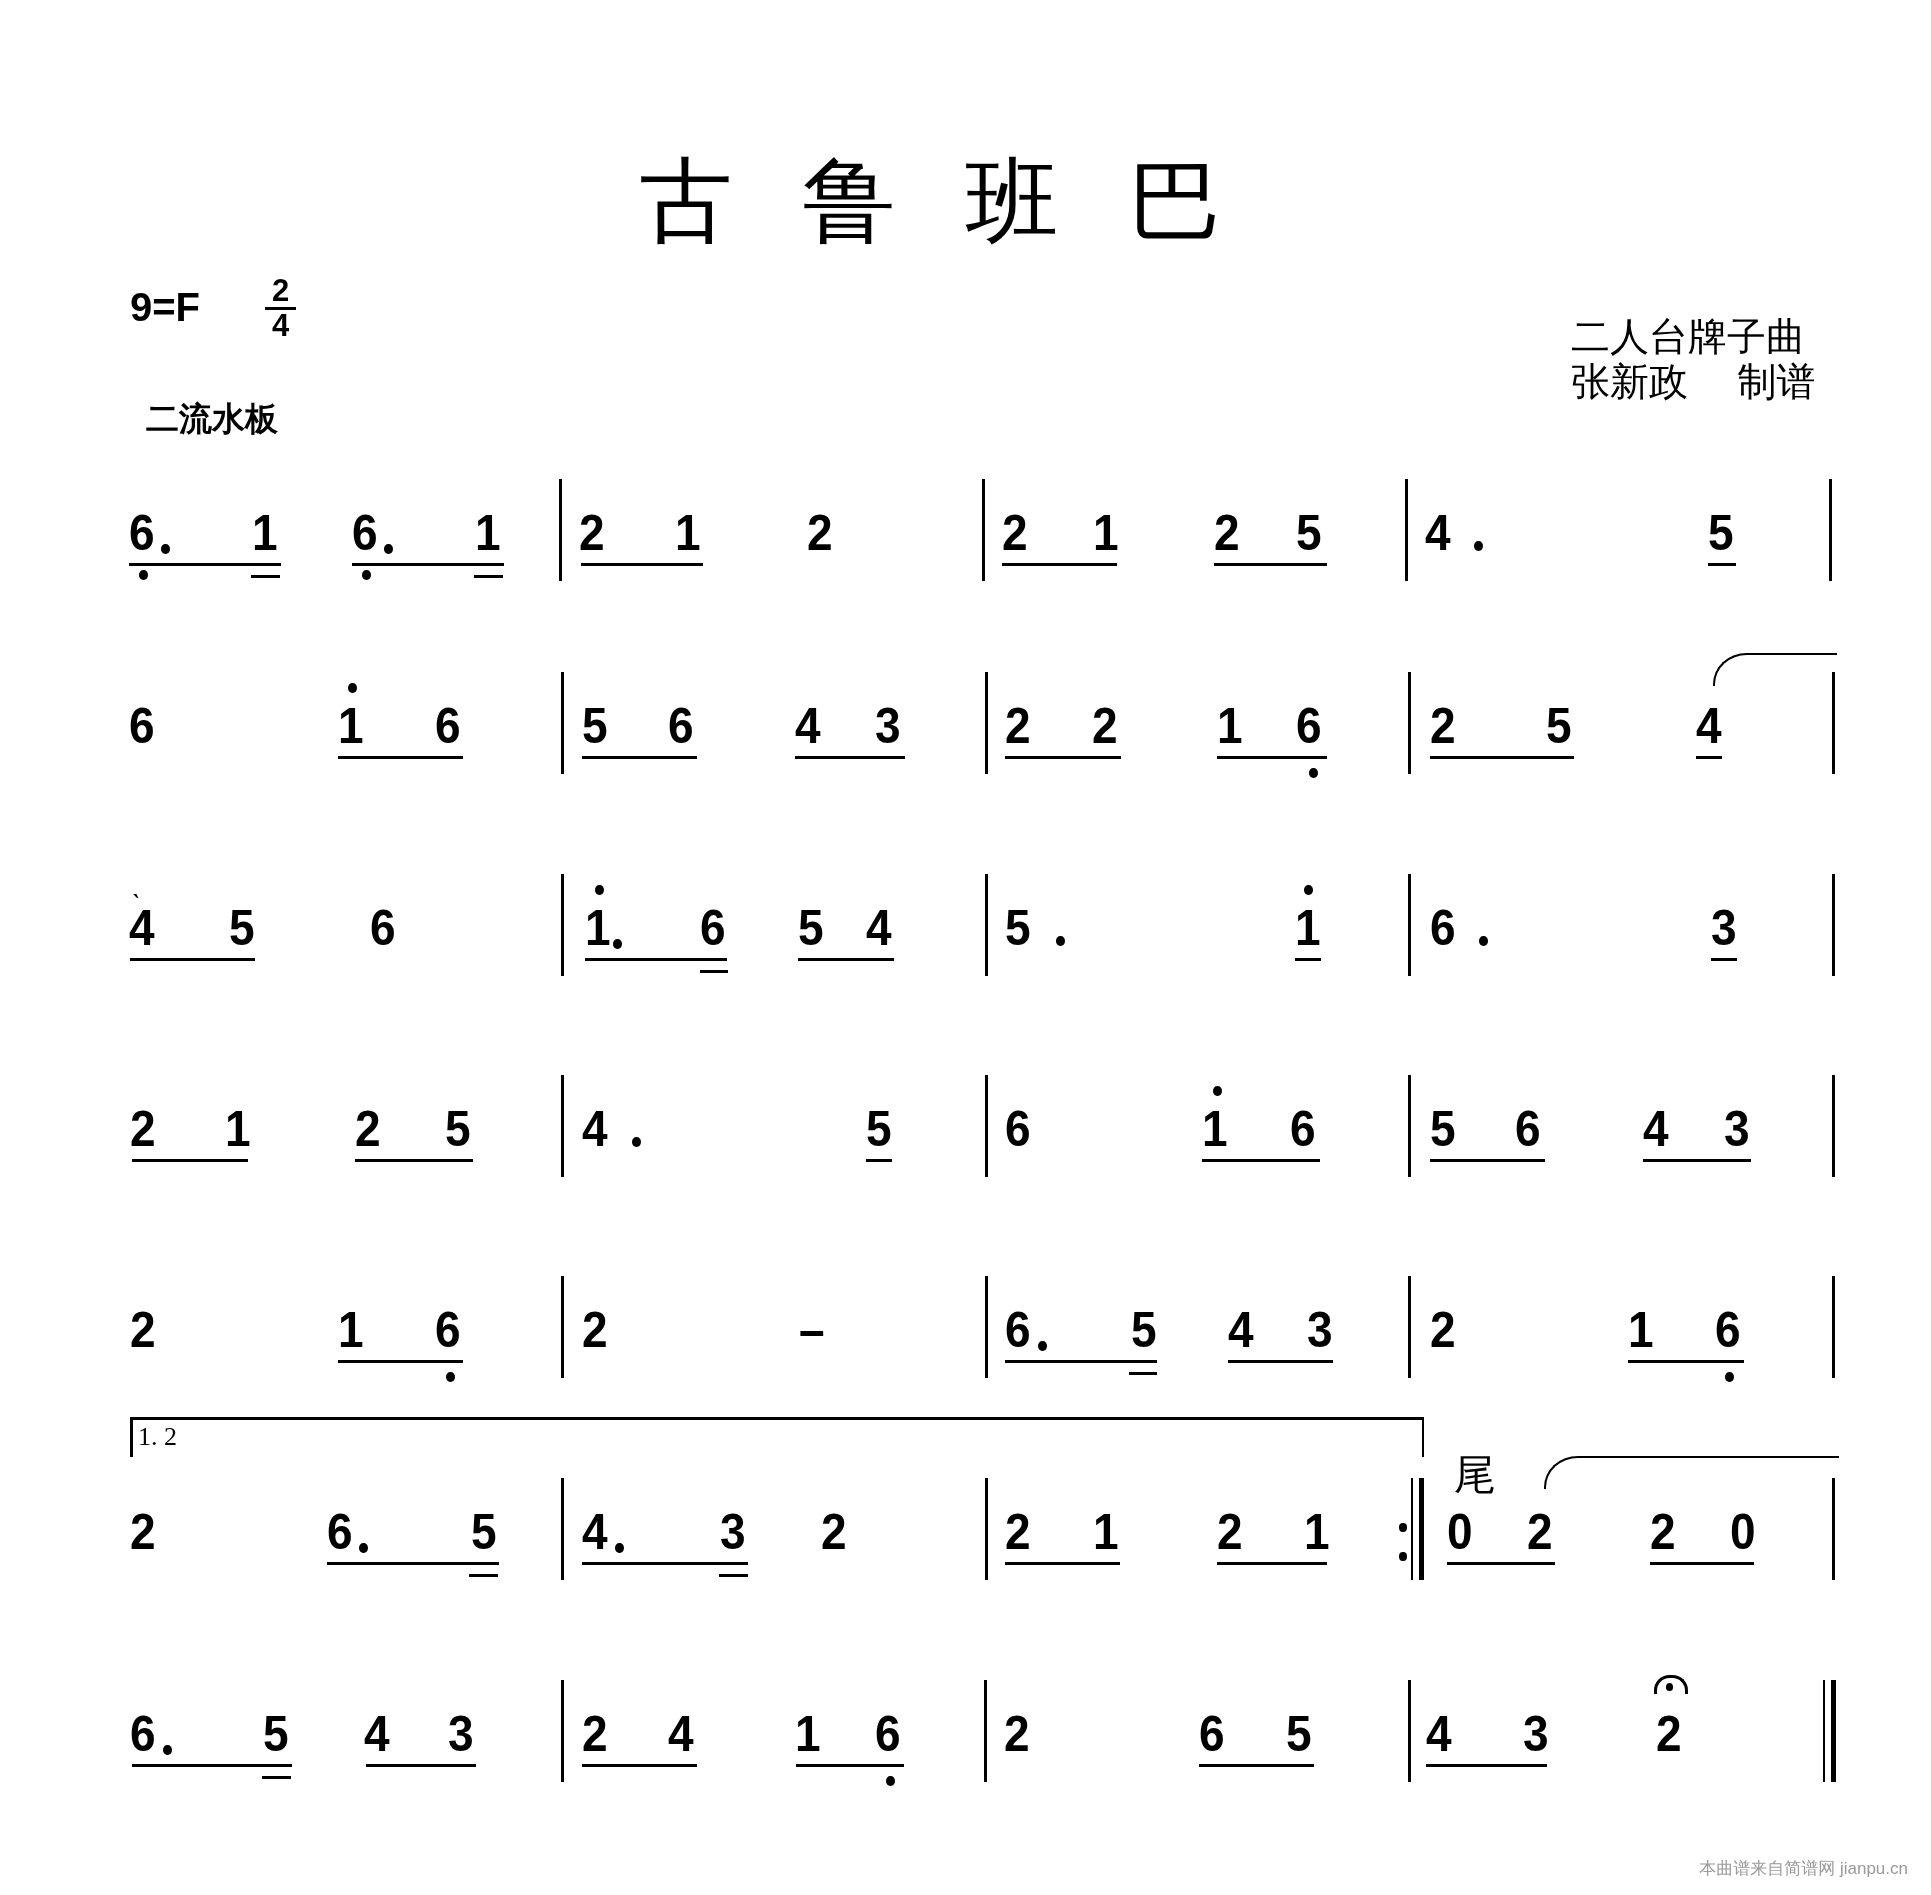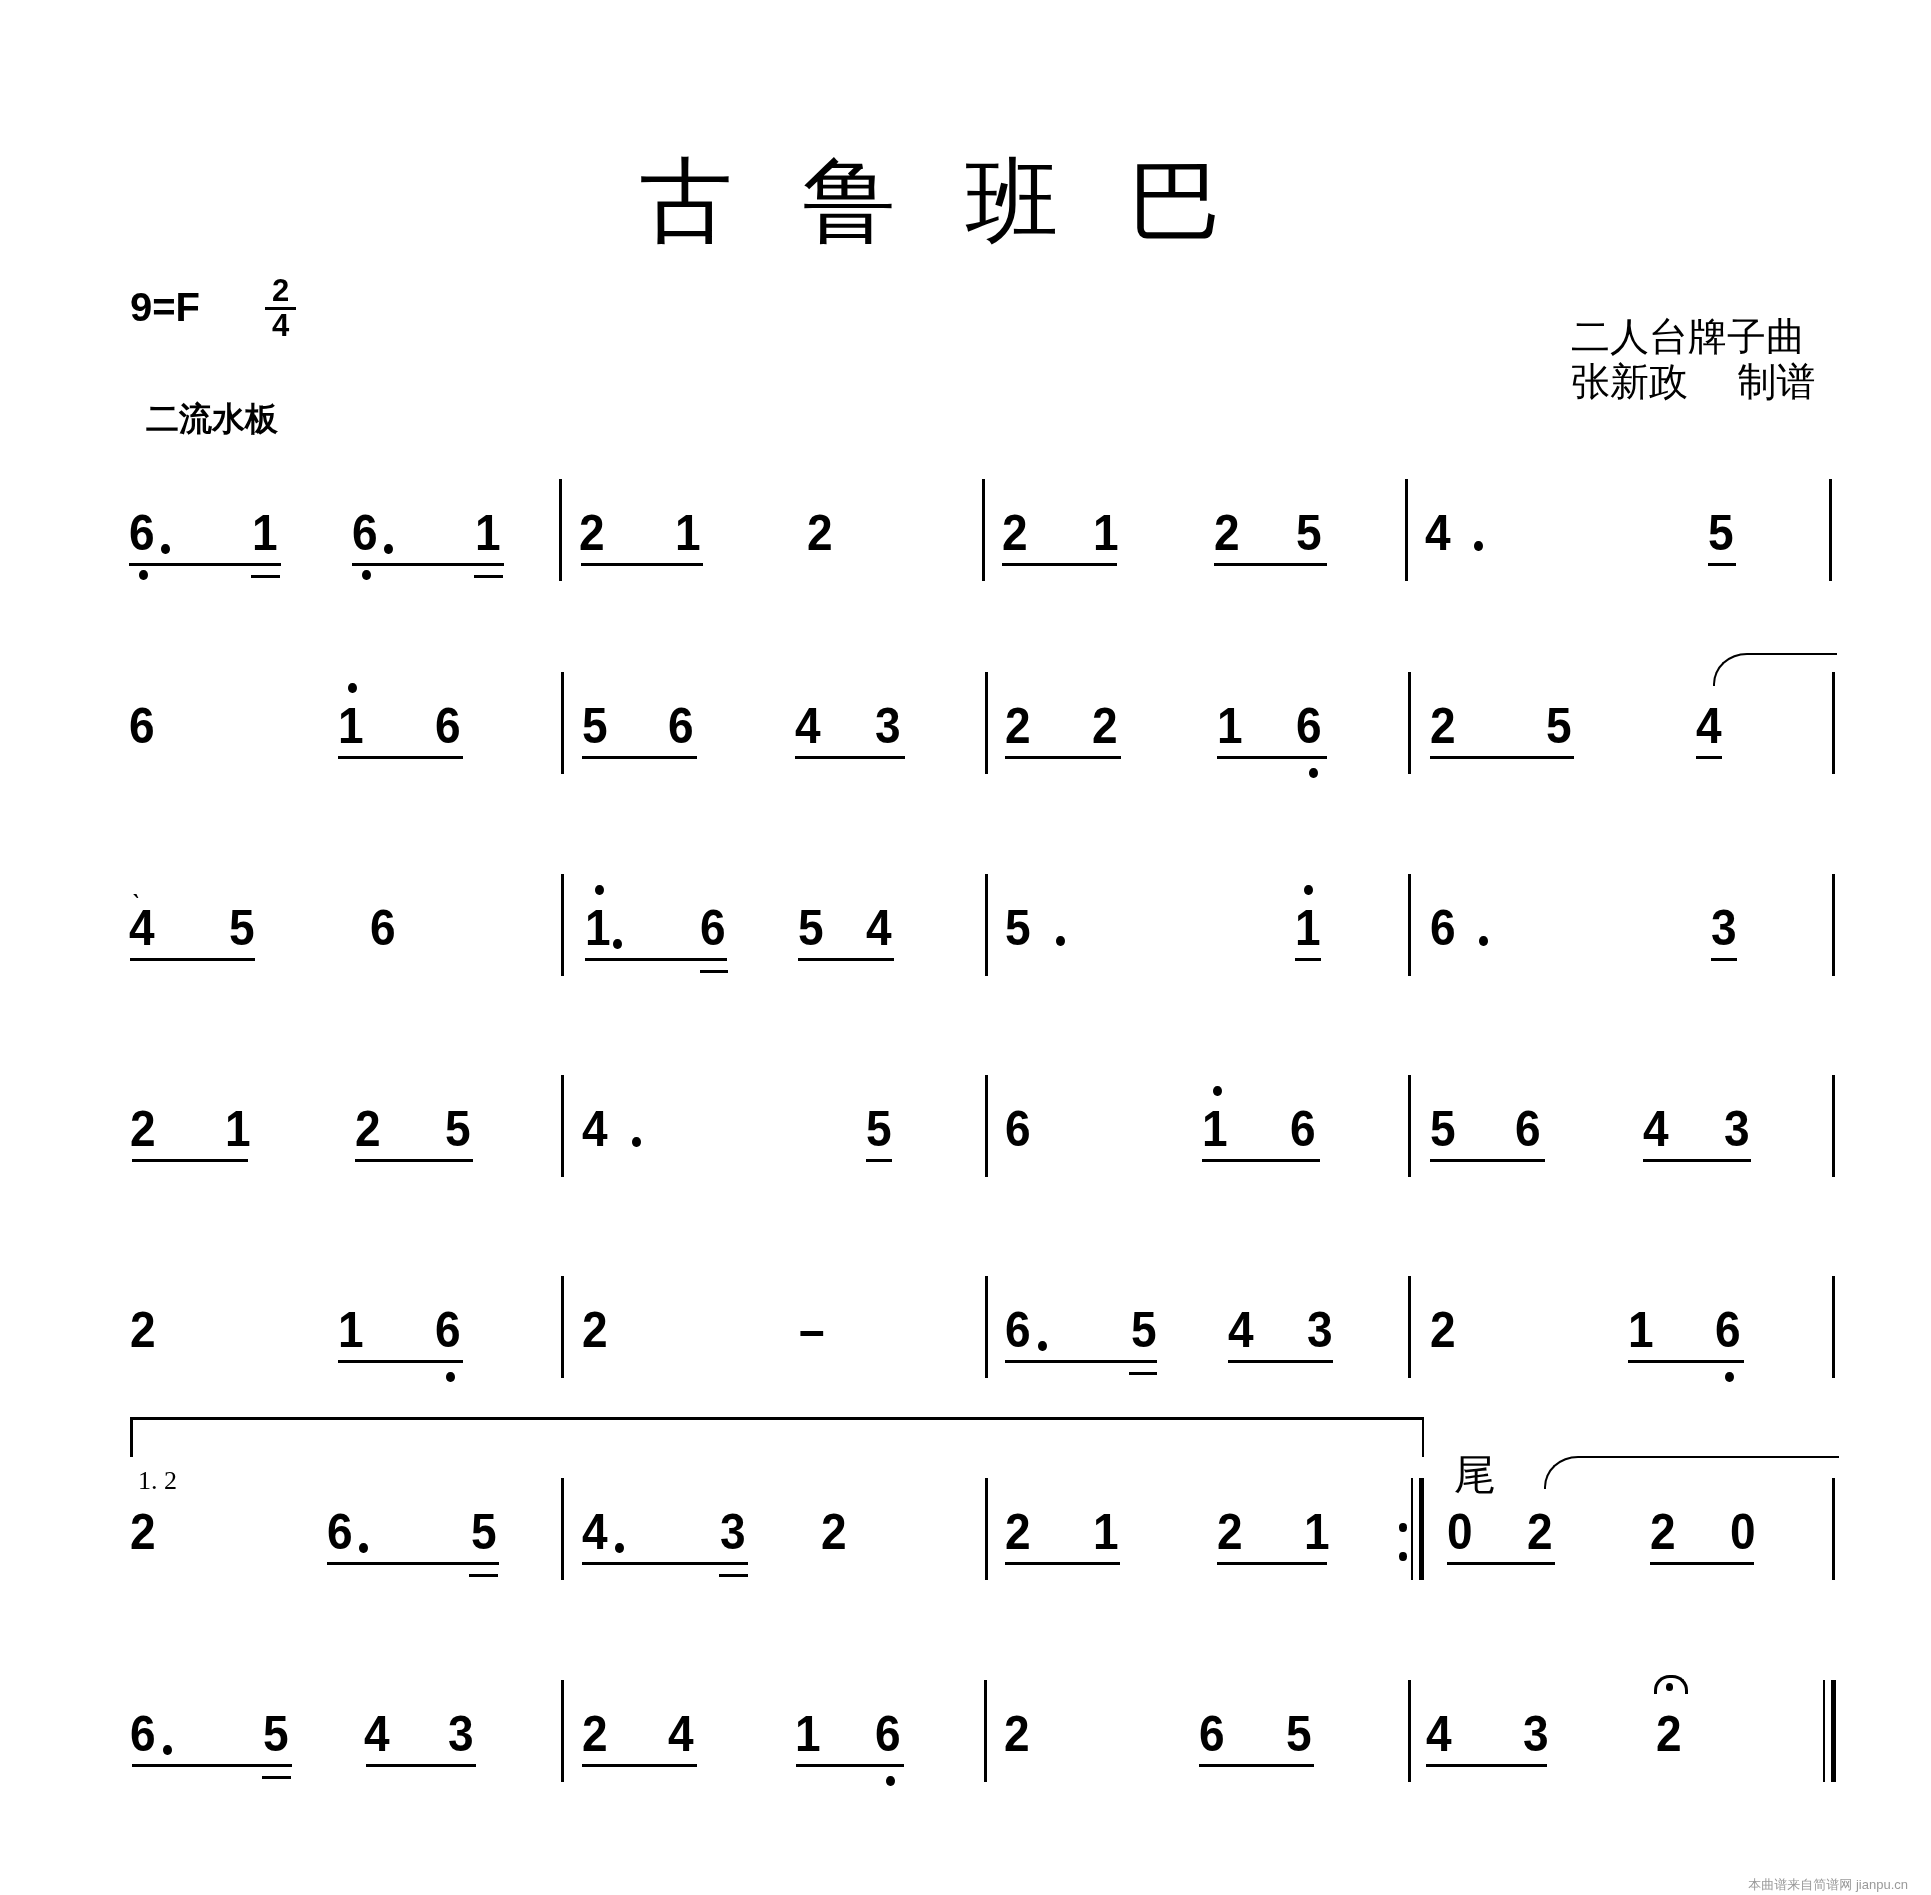--- a/index.html
+++ b/index.html
@@ -11,29 +11,29 @@
   .tempo { position:absolute; left:146px; top:397px; font-size:33px; font-weight:bold; font-family:"DejaVu Sans", sans-serif; }
   .credits { position:absolute; left:1571px; top:314px; font-size:39px; line-height:45px; font-family:"DejaVu Serif", serif; }
   .credits div { white-space:pre; }
   .row { position:absolute; left:0; width:1931px; height:155px; }
   .bar { position:absolute; width:3.1px; height:102px; background:#000; top:0; }
   .note { position:absolute; font-size:50px; font-weight:bold; font-family:"Liberation Sans", sans-serif; line-height:50px; top:29px; transform:scaleX(0.92); transform-origin:left; }
   .dot-after { position:absolute; width:8.5px; height:10px; border-radius:50%; background:#000; }
   .uline { position:absolute; height:3.1px; background:#000; }
   .odot { position:absolute; width:8.5px; height:10px; border-radius:50%; background:#000; }
   .volta { position:absolute; left:130px; top:1417px; width:1289px; height:37px; border-top:3.1px solid #000; border-left:3.1px solid #000; border-right:2.3px solid #000; }
-  .volta-label { position:absolute; left:138px; top:1422px; font-family:"Liberation Serif", serif; font-size:26px;margin-top:44px; }
+  .volta-label { position:absolute; left:138px; top:1422px; font-family:"Liberation Serif", serif; font-size:26px; }
   .coda-label { position:absolute; left:1454px; top:1447px; font-family:"DejaVu Serif", serif; font-size:42px; }
   .slur { position:absolute; border-top:2.3px solid #000; border-left:2.3px solid #000; border-top-left-radius:34px 31px; }
   .breath { position:absolute; left:132px; top:867px; font-size:28px; }
   .fermata { position:absolute; width:28px; height:15.5px; border:3.9px solid #000; border-bottom:none; border-radius:15.5px 15.5px 0 0; }
   .fermata::after { content:""; position:absolute; left:8.5px; top:4.6px; width:7px; height:7.7px; border-radius:50%; background:#000; }
   .repeat-dots { position:absolute; }
   .repeat-dots span { position:absolute; width:7.7px; height:8.5px; border-radius:50%; background:#000; left:0; }
-  .watermark { position:absolute; right:23px; bottom:2px; font-size:13px; color:#9a9a9a; }
+  .watermark { position:absolute; right:23px; bottom:16px; font-size:17px; color:#9a9a9a; }
 </style>
 </head>
 <body>
 
 <div>
 
   <div class="title">古鲁班巴</div>
 
   <div class="key"><span>9=F</span></div>
   <div class="timesig">

